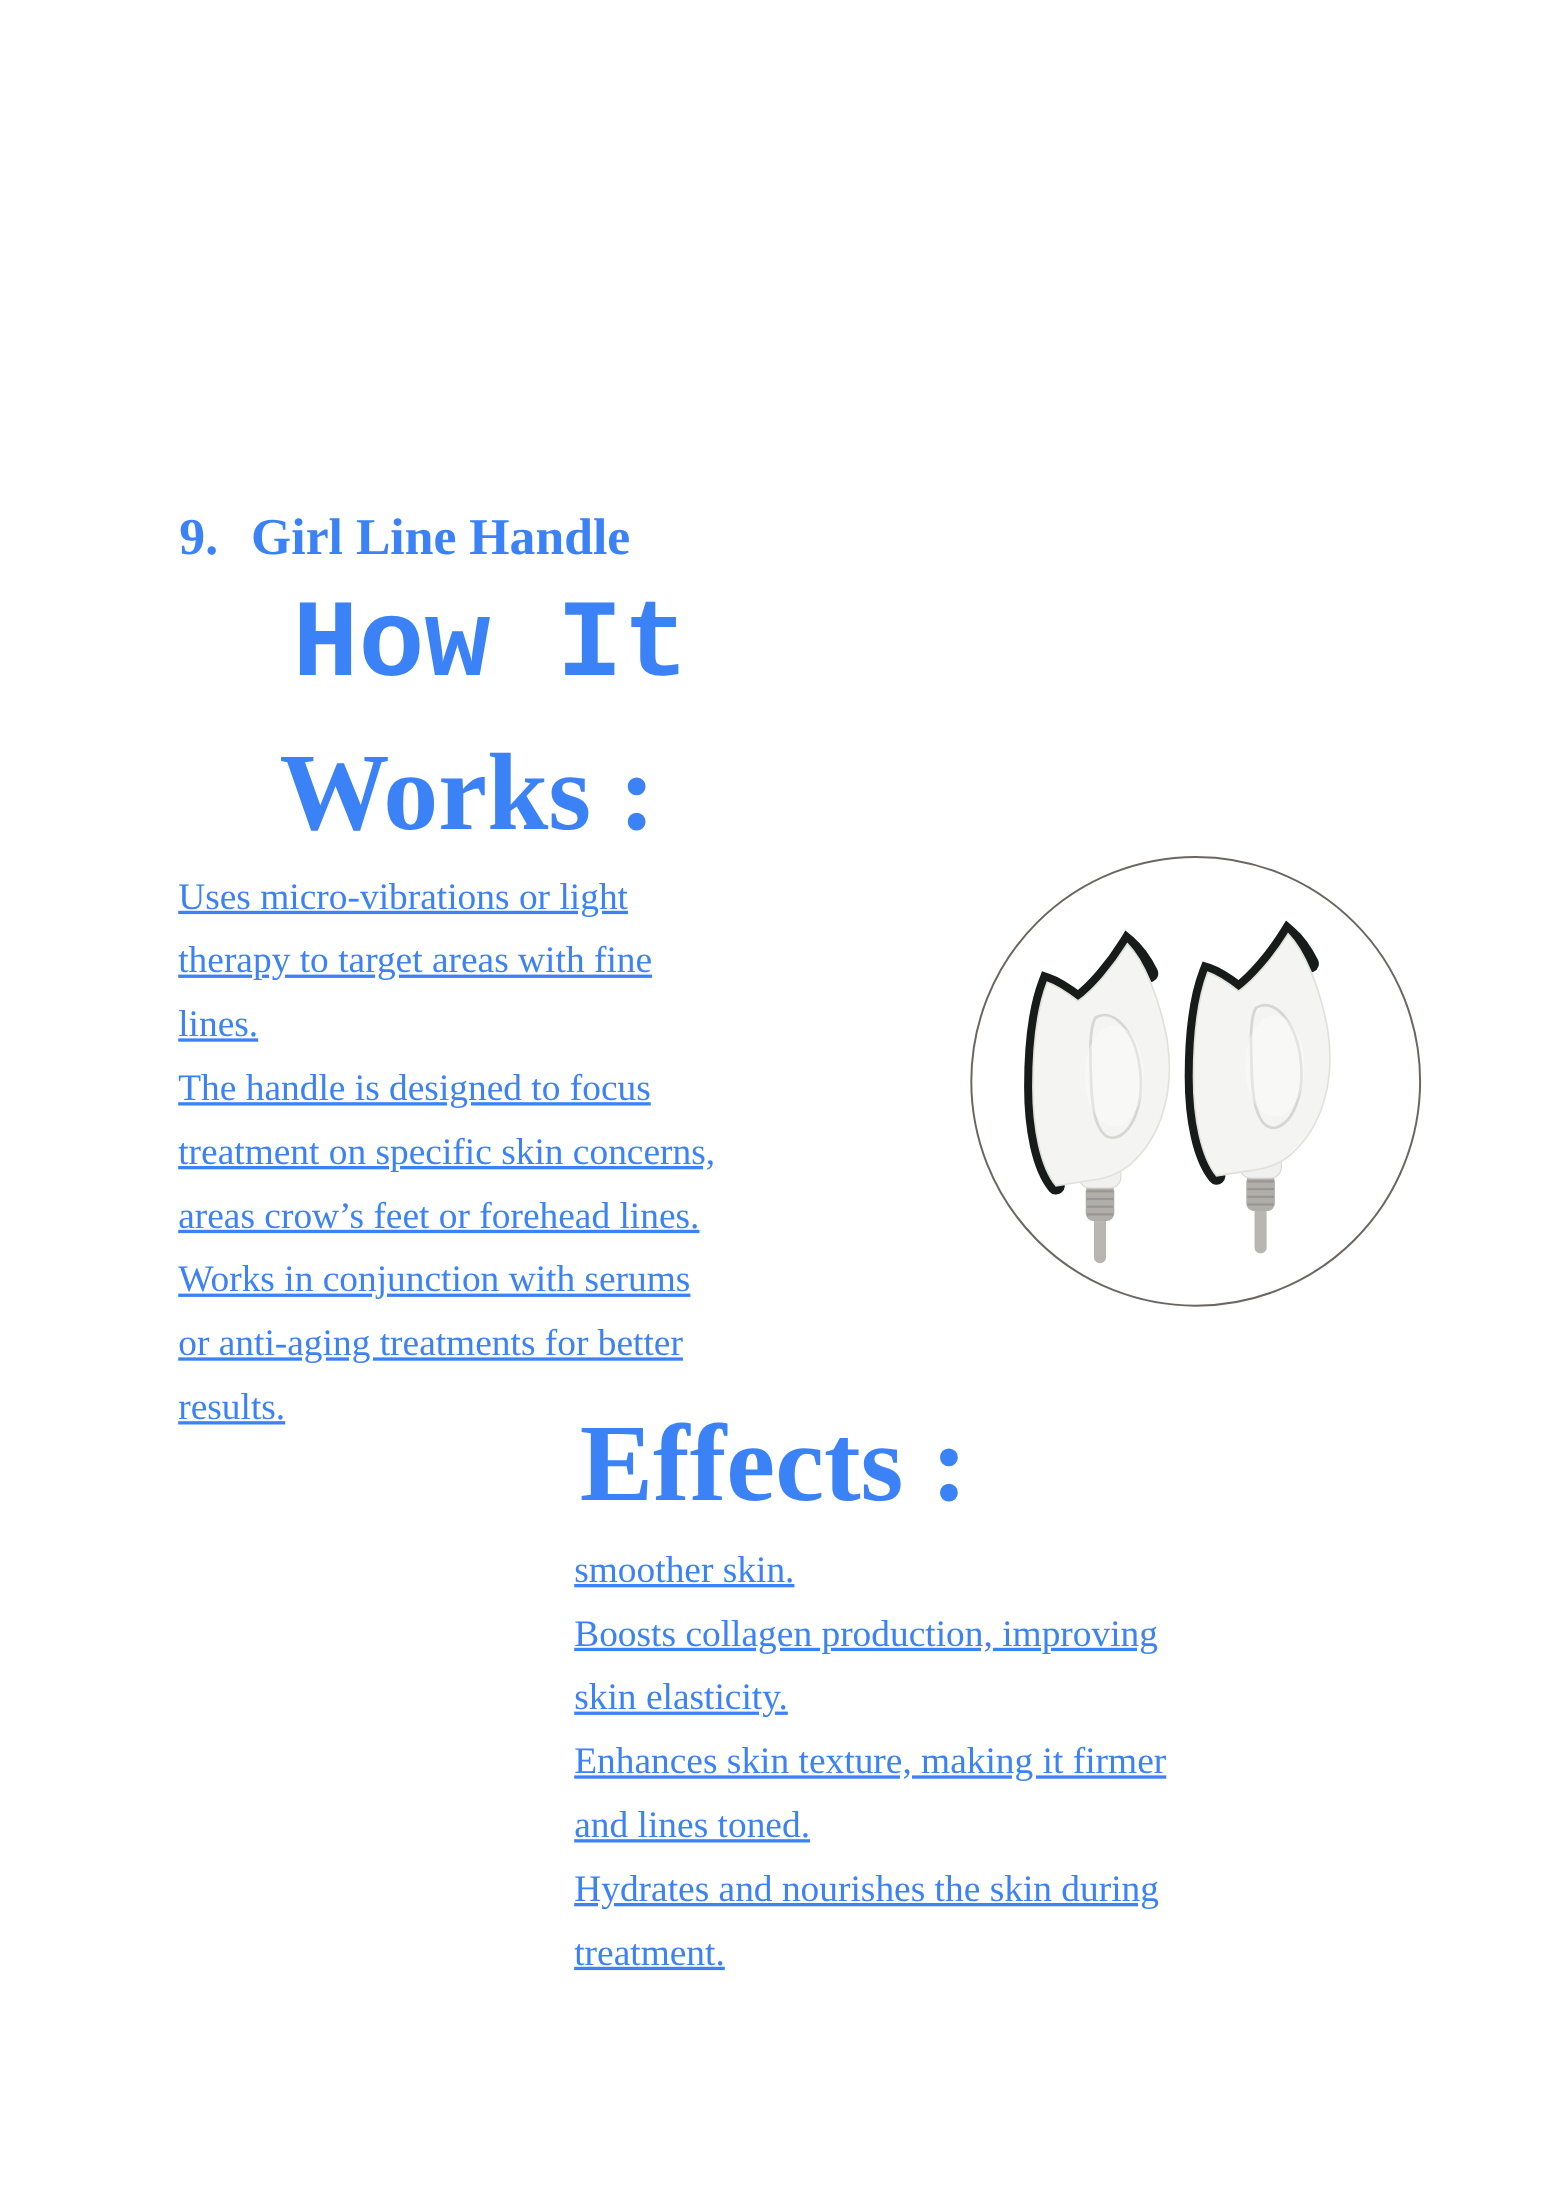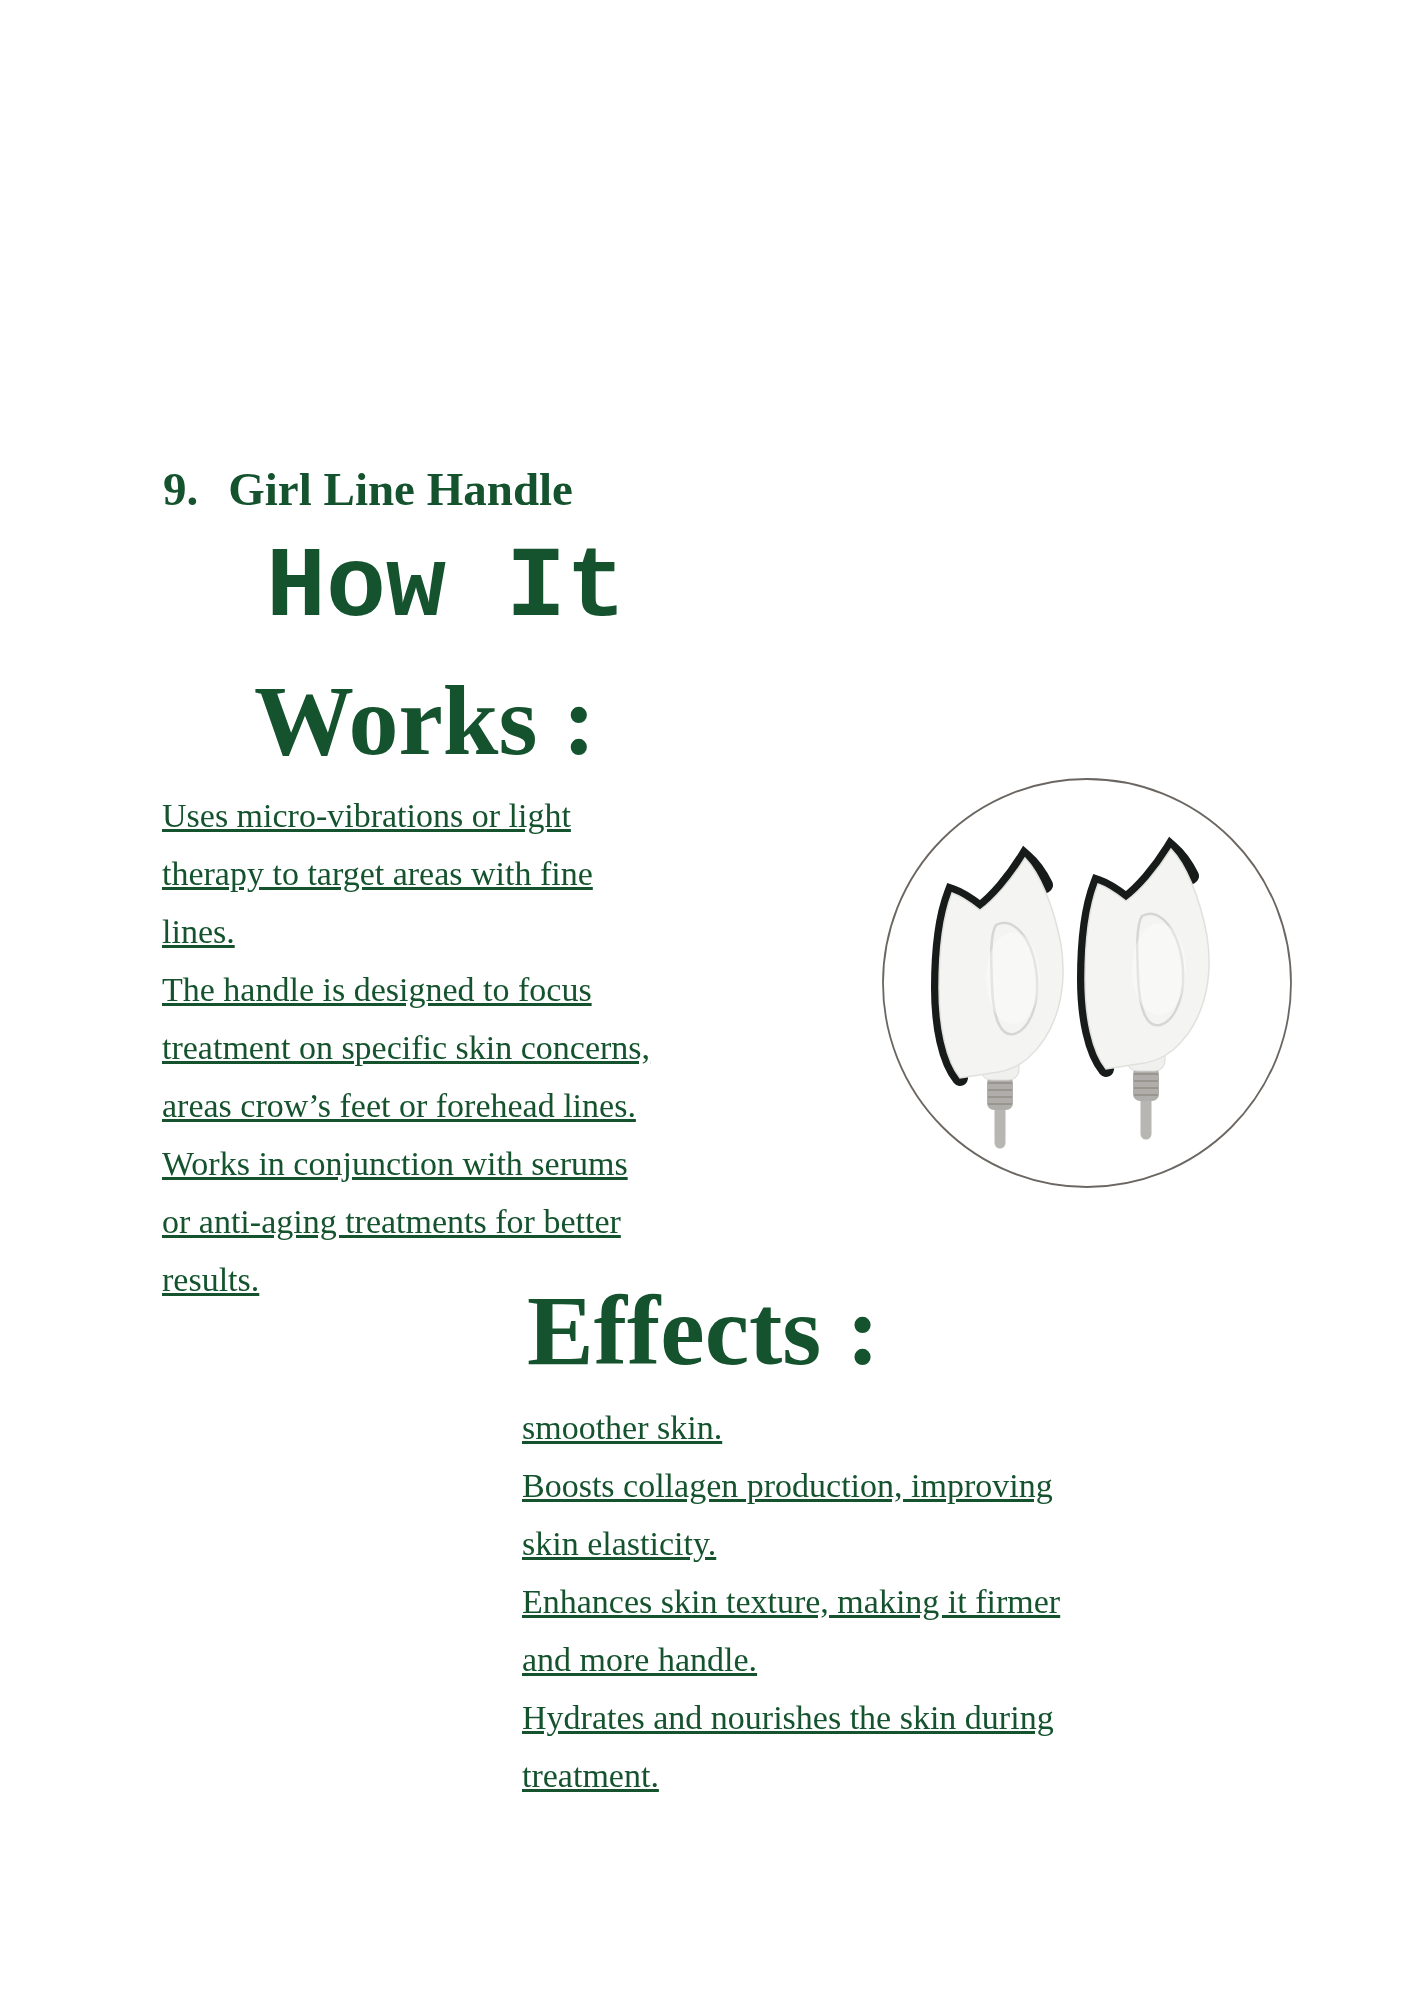--- a/index.html
+++ b/index.html
@@ -1,18 +1,18 @@
 <!DOCTYPE html>
 <html><head>
 <meta charset="utf-8">
 <style>
   html,body{margin:0;padding:0;background:#ffffff;}
   .page{
     position:relative;width:1388px;height:2000px;background:#ffffff;
-    font-family:"Liberation Serif","DejaVu Serif",serif;color:#14532d;overflow:hidden;
+    font-family:"Liberation Serif","DejaVu Serif",serif;color:#3b82f6;overflow:hidden;
   }
   .abs{position:absolute;}
   .sec-heading{
     left:163px;top:466px;font-size:47px;font-weight:bold;line-height:1;white-space:nowrap;
   }
   .sec-heading .sec-title{margin-left:30px;}
   .big-title{font-weight:bold;line-height:1;white-space:nowrap;font-size:100px;}
   .t1{left:266px;top:539px;font-family:Liberation Mono, monospace;}
   .t2{left:254px;top:671px;}
   .t3{left:527px;top:1281px;}
@@ -83,18 +83,18 @@
     </svg>
   </figure>
 
   <div class="abs big-title t3">Effects :</div>
 
   <div class="abs body-col effects-body">
     <div class="bline">smoother skin.</div>
     <div class="bline">Boosts collagen production, improving</div>
     <div class="bline">skin elasticity.</div>
     <div class="bline">Enhances skin texture, making it firmer</div>
-    <div class="bline">and more handle.</div>
+    <div class="bline">and lines toned.</div>
     <div class="bline">Hydrates and nourishes the skin during</div>
     <div class="bline">treatment.</div>
   </div>
 
 </div>
 
 </body></html>

